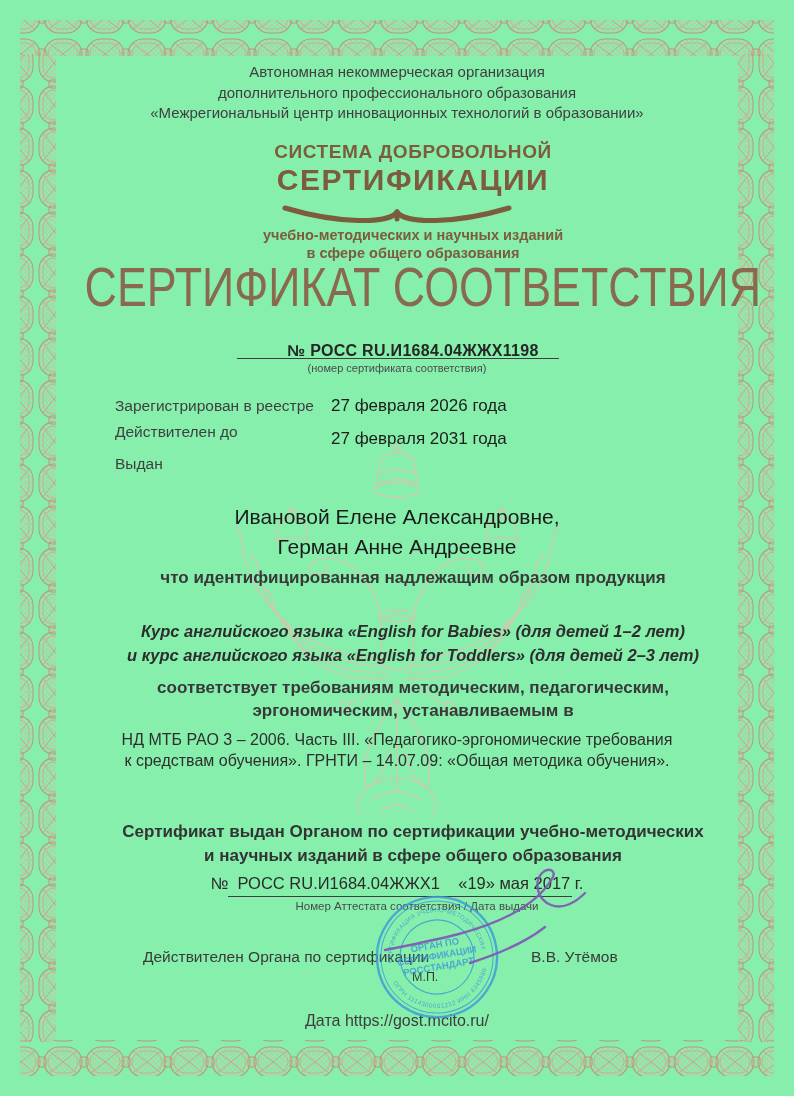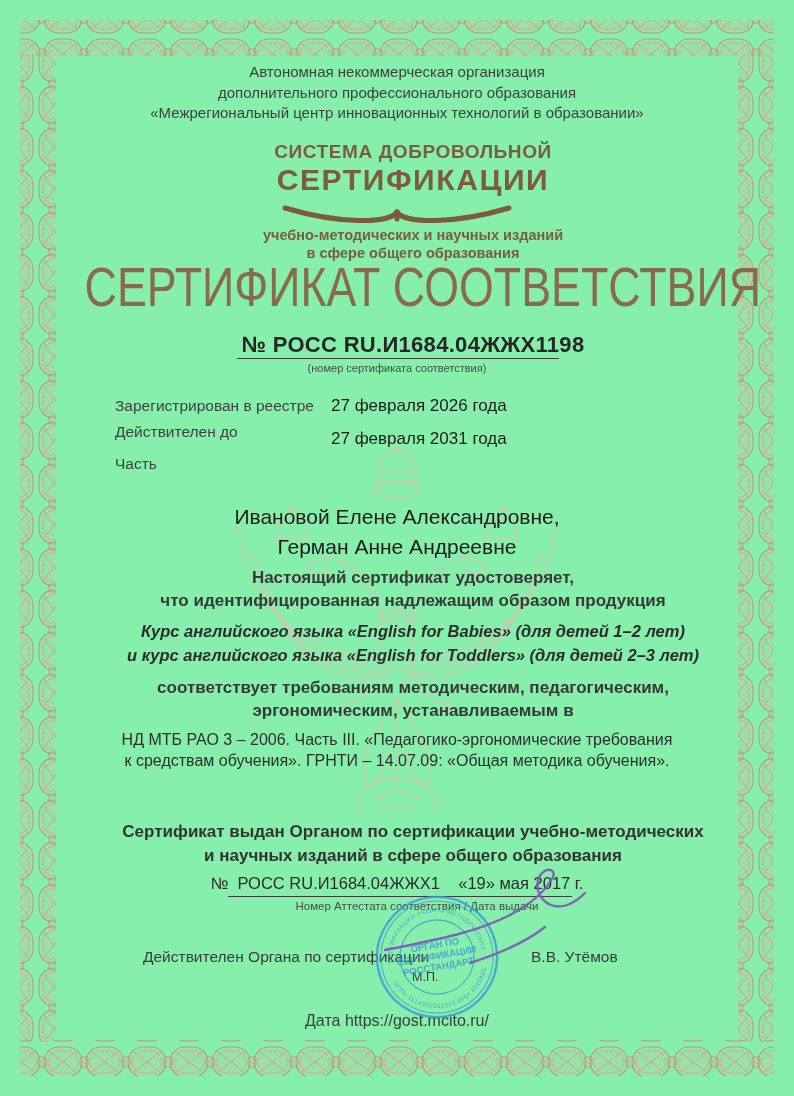--- a/index.html
+++ b/index.html
@@ -9,21 +9,21 @@
   .ctr{left:0;right:0;text-align:center;}
   .b{font-weight:bold;padding-left:32px;}
   .org{top:62px;font-size:15px;line-height:1.38;color:#3f3f3f;}
   .logo-l1{top:141px;font-size:19px;letter-spacing:.6px;color:#7d5c3e;}
   .logo-l2{top:163px;font-size:30px;letter-spacing:1.6px;color:#7d5c3e;}
   .logo-swoosh{top:202px;}
   .logo-s1{top:227px;font-size:14.5px;color:#7d5c3e;}
   .logo-s2{top:245px;font-size:14.5px;color:#7d5c3e;}
   .doc-title{top:254px;font-size:56px;color:#8a6a4e;white-space:nowrap;}
   .doc-title .squeeze{display:inline-block;transform:scaleX(.8);transform-origin:50% 50%;}
-  .certnum{top:332px;font-size:22px;color:#262626;letter-spacing:.3px;}
+  .certnum{top:342px;font-size:16px;color:#262626;letter-spacing:.3px;}
   .rule{height:0;border-bottom:1.6px solid #3e3e3e;}
   .rule-certnum{left:237px;width:322px;top:358px;}
   .certnum-cap{top:362px;font-size:11px;color:#4a4a4a;}
   .lbl{font-size:15.5px;color:#3f3f3f;}
   .val{font-size:17px;color:#1c1c1c;margin-left:16px;}
   .names{top:502px;font-size:21px;line-height:30px;color:#1b1b1b;}
   .statement{top:566px;font-size:17px;line-height:23px;color:#383838;}
   .product{top:619px;font-size:16.5px;line-height:24px;font-style:italic;color:#2d2d2d;}
   .conformity{top:676px;font-size:17px;line-height:23px;color:#383838;}
   .normative{top:729px;font-size:16px;line-height:21px;color:#2e2e2e;}
@@ -138,29 +138,28 @@
     </div>
 
     <div class="abs ctr certnum b">№ РОСС RU.И1684.04ЖЖХ1198</div>
     <div class="abs rule rule-certnum"></div>
     <div class="abs ctr certnum-cap">(номер сертификата соответствия)</div>
 
     <div class="abs lbl" style="left:115px;top:397px">Зарегистрирован в реестре</div>
     <div class="abs val" style="left:315px;top:396px">27 февраля 2026 года</div>
     <div class="abs lbl" style="left:115px;top:423px">Действителен до</div>
     <div class="abs val" style="left:315px;top:429px">27 февраля 2031 года</div>
-    <div class="abs lbl" style="left:115px;top:455px">Часть</div>
+    <div class="abs lbl" style="left:115px;top:455px">Выдан</div>
 
     <div class="abs ctr names">
       <div>Ивановой Елене Александровне,</div>
       <div>Герман Анне Андреевне</div>
     </div>
 
     <div class="abs ctr statement b">
-      <div>Настоящий сертификат удостоверяет,</div>
       <div>что идентифицированная надлежащим образом продукция</div>
     </div>
 
     <div class="abs ctr product b">
       <div>Курс английского языка «English for Babies» (для детей 1–2 лет)</div>
       <div>и курс английского языка «English for Toddlers» (для детей 2–3 лет)</div>
     </div>
 
     <div class="abs ctr conformity b">
       <div>соответствует требованиям методическим, педагогическим,</div>

